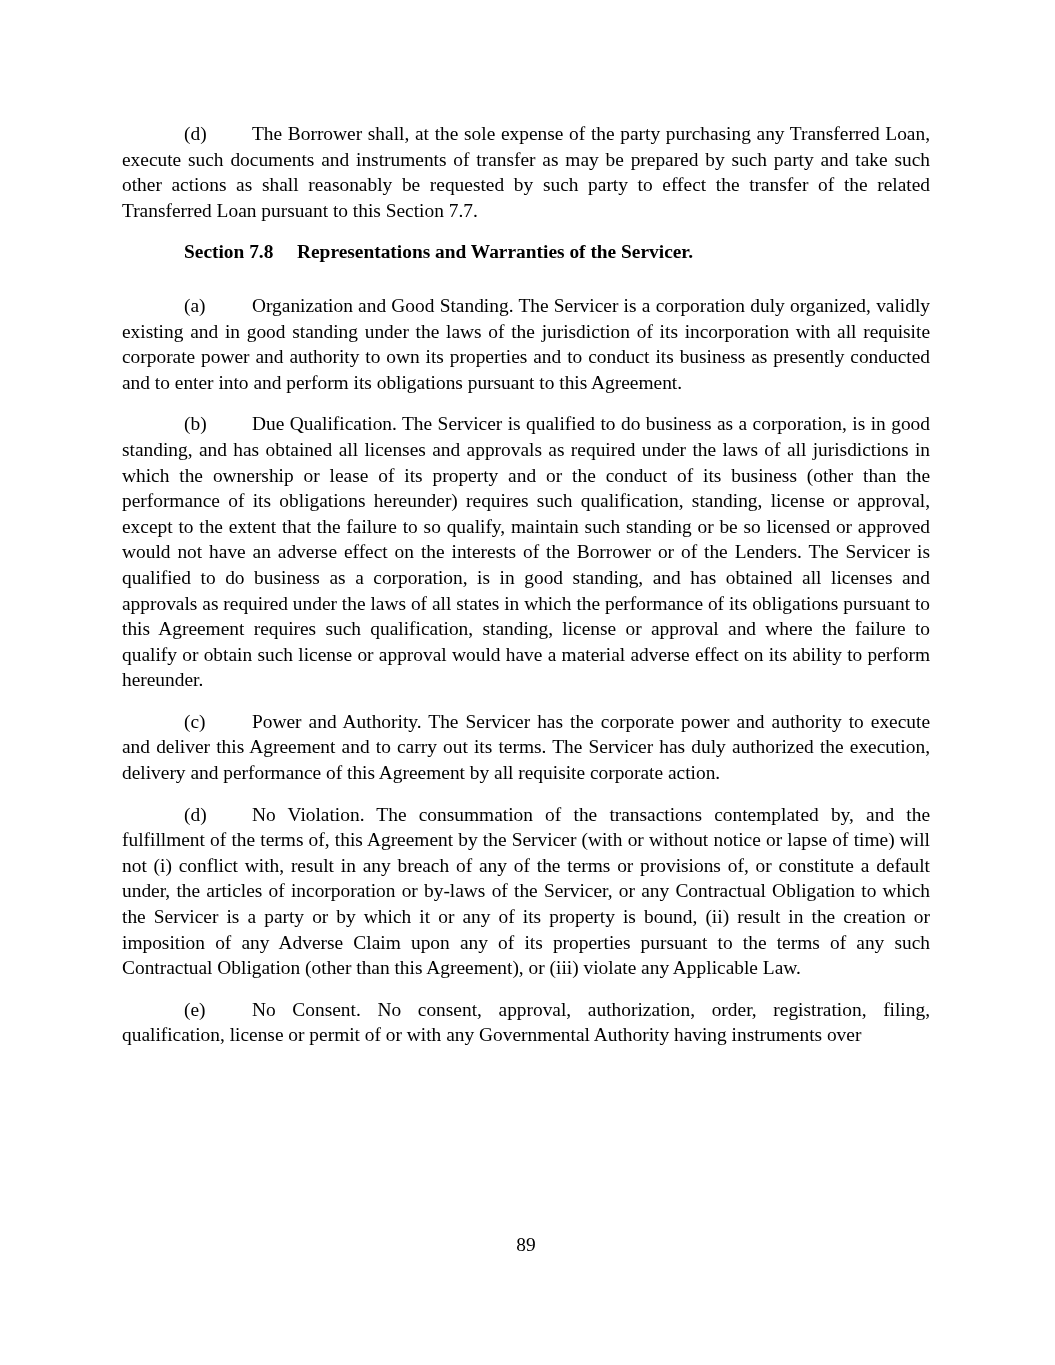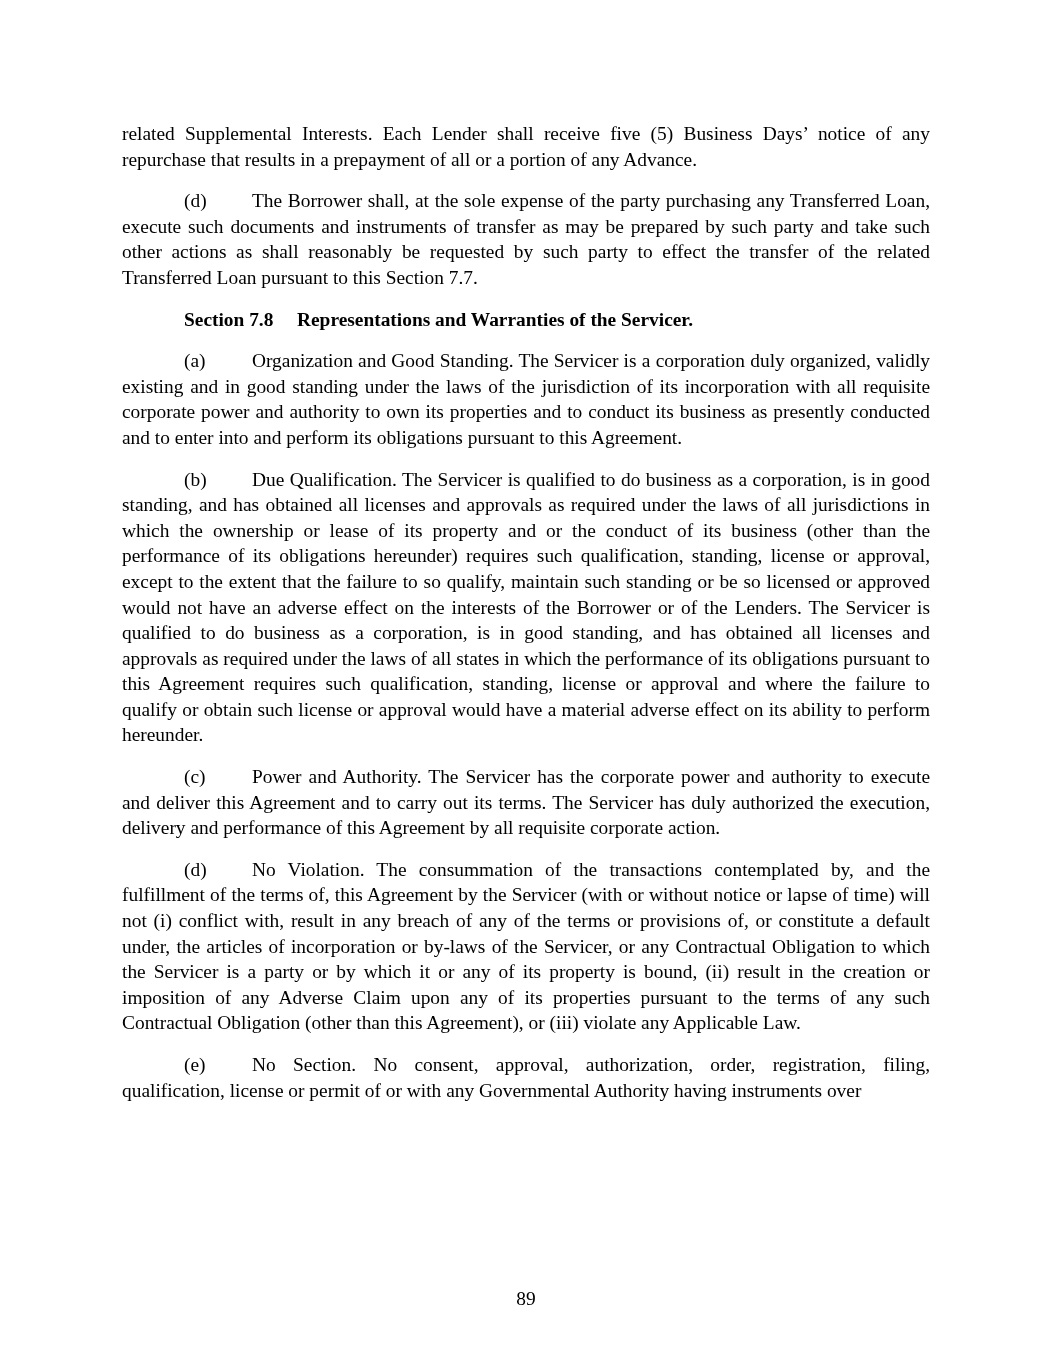--- a/index.html
+++ b/index.html
@@ -26,59 +26,58 @@
   }
   .indent {
     text-indent: 62px;
   }
   .plabel {
     display: inline-block;
     width: 68px;
     text-indent: 0;
   }
   p.heading {
-    margin: 0 0 16px 0;
+    margin: 0 0 28px 0;
     line-height: 25.6px;
     font-weight: bold;
     text-align: left;
     text-indent: 62px;
   }
   .hnum {
     display: inline-block;
     width: 113px;
     text-indent: 0;
   }
   .u {
   }
   .page-number {
     position: absolute;
-    top: 1286px;
+    top: 1232px;
     left: 122px;
     width: 808px;
     text-align: center;
     line-height: 25.6px;
   }
 </style>
 </head>
 <body>
 
 <div class="page">
 
-  <p class="para">related Supplemental Interests.  Each Lender shall receive five (5) Business Days’ notice of any repurchase that results in a prepayment of all or a portion of any Advance.</p>
 
   <p class="para indent"><span class="plabel">(d)</span><span>The Borrower shall, at the sole expense of the party purchasing any Transferred Loan, execute such documents and instruments of transfer as may be prepared by such party and take such other actions as shall reasonably be requested by such party to effect the transfer of the related Transferred Loan pursuant to this </span><span class="u">Section 7.7</span><span>.</span></p>
 
   <p class="heading"><span class="hnum">Section 7.8</span><span class="u">Representations and Warranties of the Servicer</span><span>.</span></p>
 
 
   <p class="para indent"><span class="plabel">(a)</span><span class="u">Organization and Good Standing</span><span>.  The Servicer is a corporation duly organized, validly existing and in good standing under the laws of the jurisdiction of its incorporation with all requisite corporate power and authority to own its properties and to conduct its business as presently conducted and to enter into and perform its obligations pursuant to this Agreement.</span></p>
 
   <p class="para indent"><span class="plabel">(b)</span><span class="u">Due Qualification</span><span>.  The Servicer is qualified to do business as a corporation, is in good standing, and has obtained all licenses and approvals as required under the laws of all jurisdictions in which the ownership or lease of its property and or the conduct of its business (other than the performance of its obligations hereunder) requires such qualification, standing, license or approval, except to the extent that the failure to so qualify, maintain such standing or be so licensed or approved would not have an adverse effect on the interests of the Borrower or of the Lenders.  The Servicer is qualified to do business as a corporation, is in good standing, and has obtained all licenses and approvals as required under the laws of all states in which the performance of its obligations pursuant to this Agreement requires such qualification, standing, license or approval and where the failure to qualify or obtain such license or approval would have a material adverse effect on its ability to perform hereunder.</span></p>
 
   <p class="para indent"><span class="plabel">(c)</span><span class="u">Power and Authority</span><span>.  The Servicer has the corporate power and authority to execute and deliver this Agreement and to carry out its terms.  The Servicer has duly authorized the execution, delivery and performance of this Agreement by all requisite corporate action.</span></p>
 
   <p class="para indent"><span class="plabel">(d)</span><span class="u">No Violation</span><span>.  The consummation of the transactions contemplated by, and the fulfillment of the terms of, this Agreement by the Servicer (with or without notice or lapse of time) will not (i) conflict with, result in any breach of any of the terms or provisions of, or constitute a default under, the articles of incorporation or by-laws of the Servicer, or any Contractual Obligation to which the Servicer is a party or by which it or any of its property is bound, (ii) result in the creation or imposition of any Adverse Claim upon any of its properties pursuant to the terms of any such Contractual Obligation (other than this Agreement), or (iii) violate any Applicable Law.</span></p>
 
-  <p class="para indent"><span class="plabel">(e)</span><span class="u">No Section</span><span>.  No consent, approval, authorization, order, registration, filing, qualification, license or permit of or with any Governmental Authority having instruments over</span></p>
+  <p class="para indent"><span class="plabel">(e)</span><span class="u">No Consent</span><span>.  No consent, approval, authorization, order, registration, filing, qualification, license or permit of or with any Governmental Authority having instruments over</span></p>
 
   <div class="page-number">89</div>
 
 </div>
 
 </body></html>

